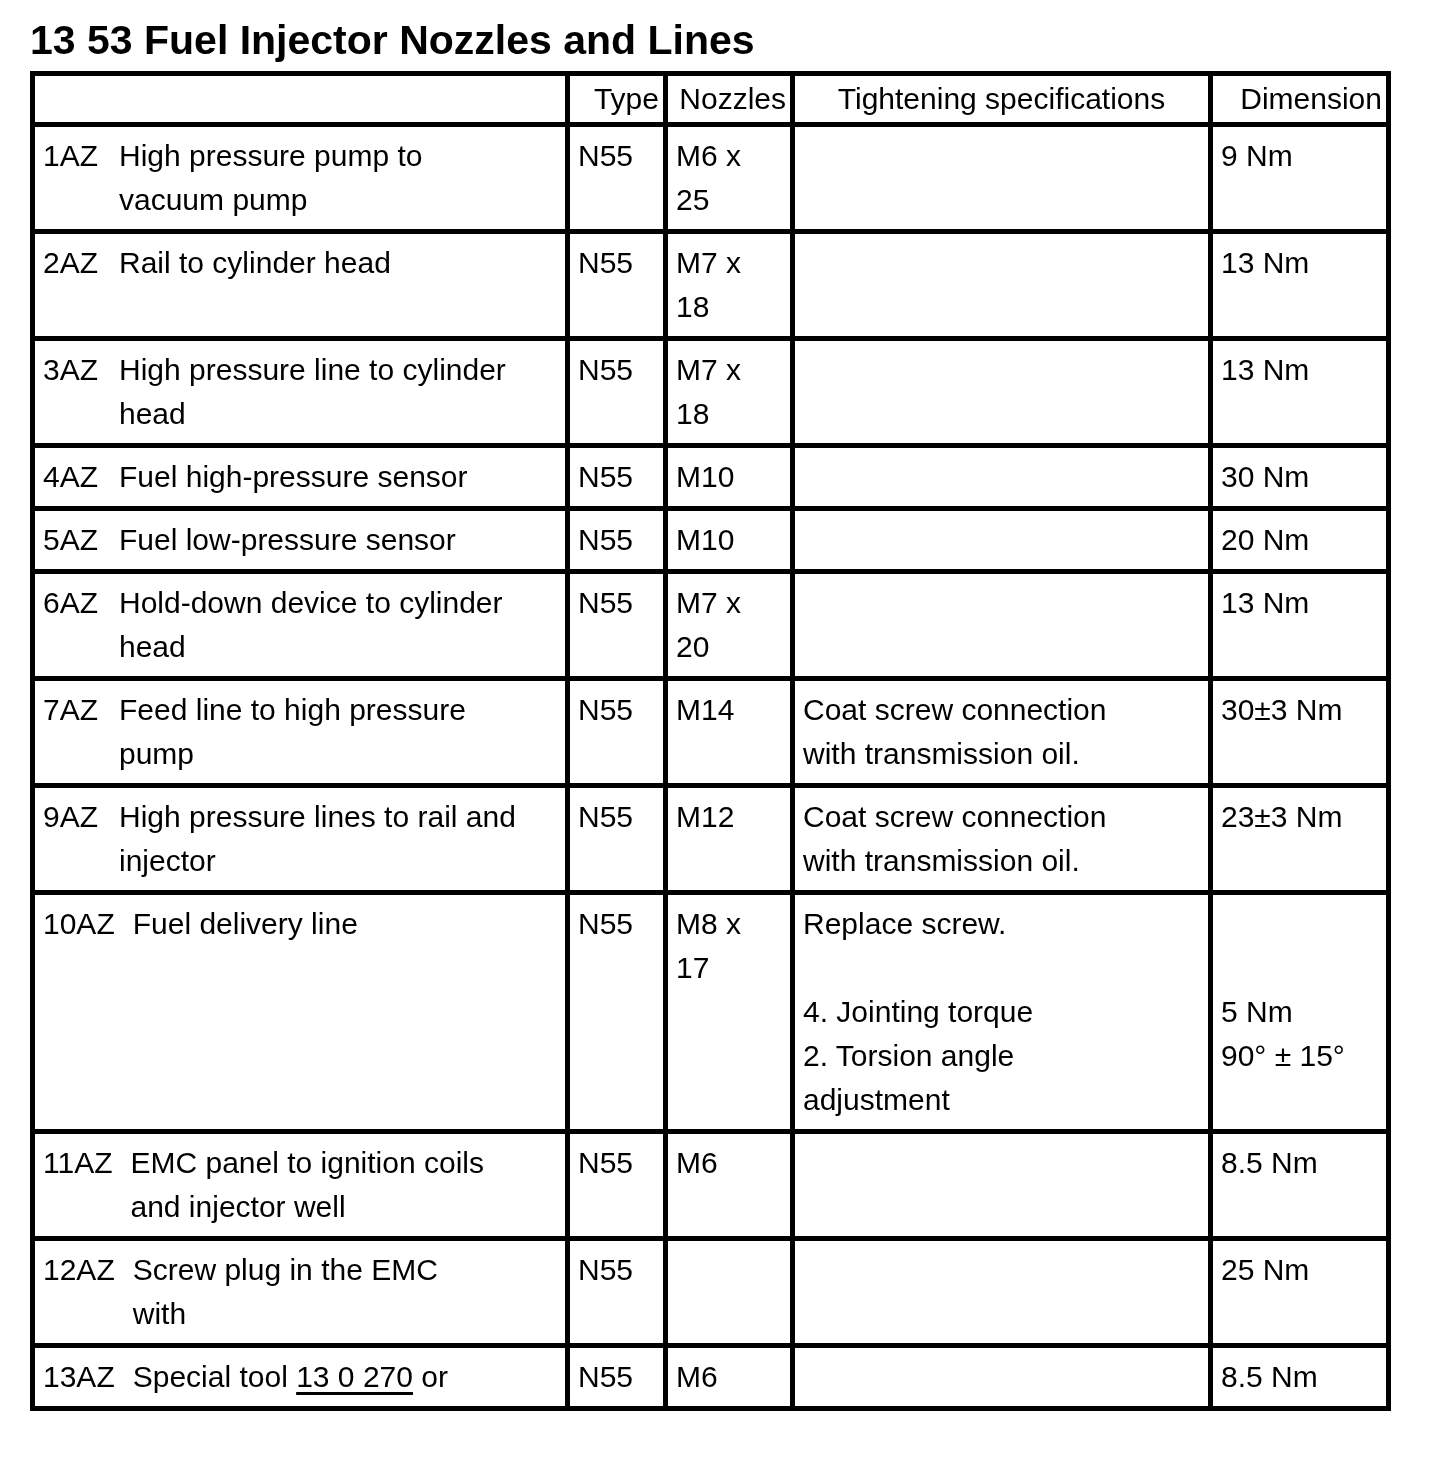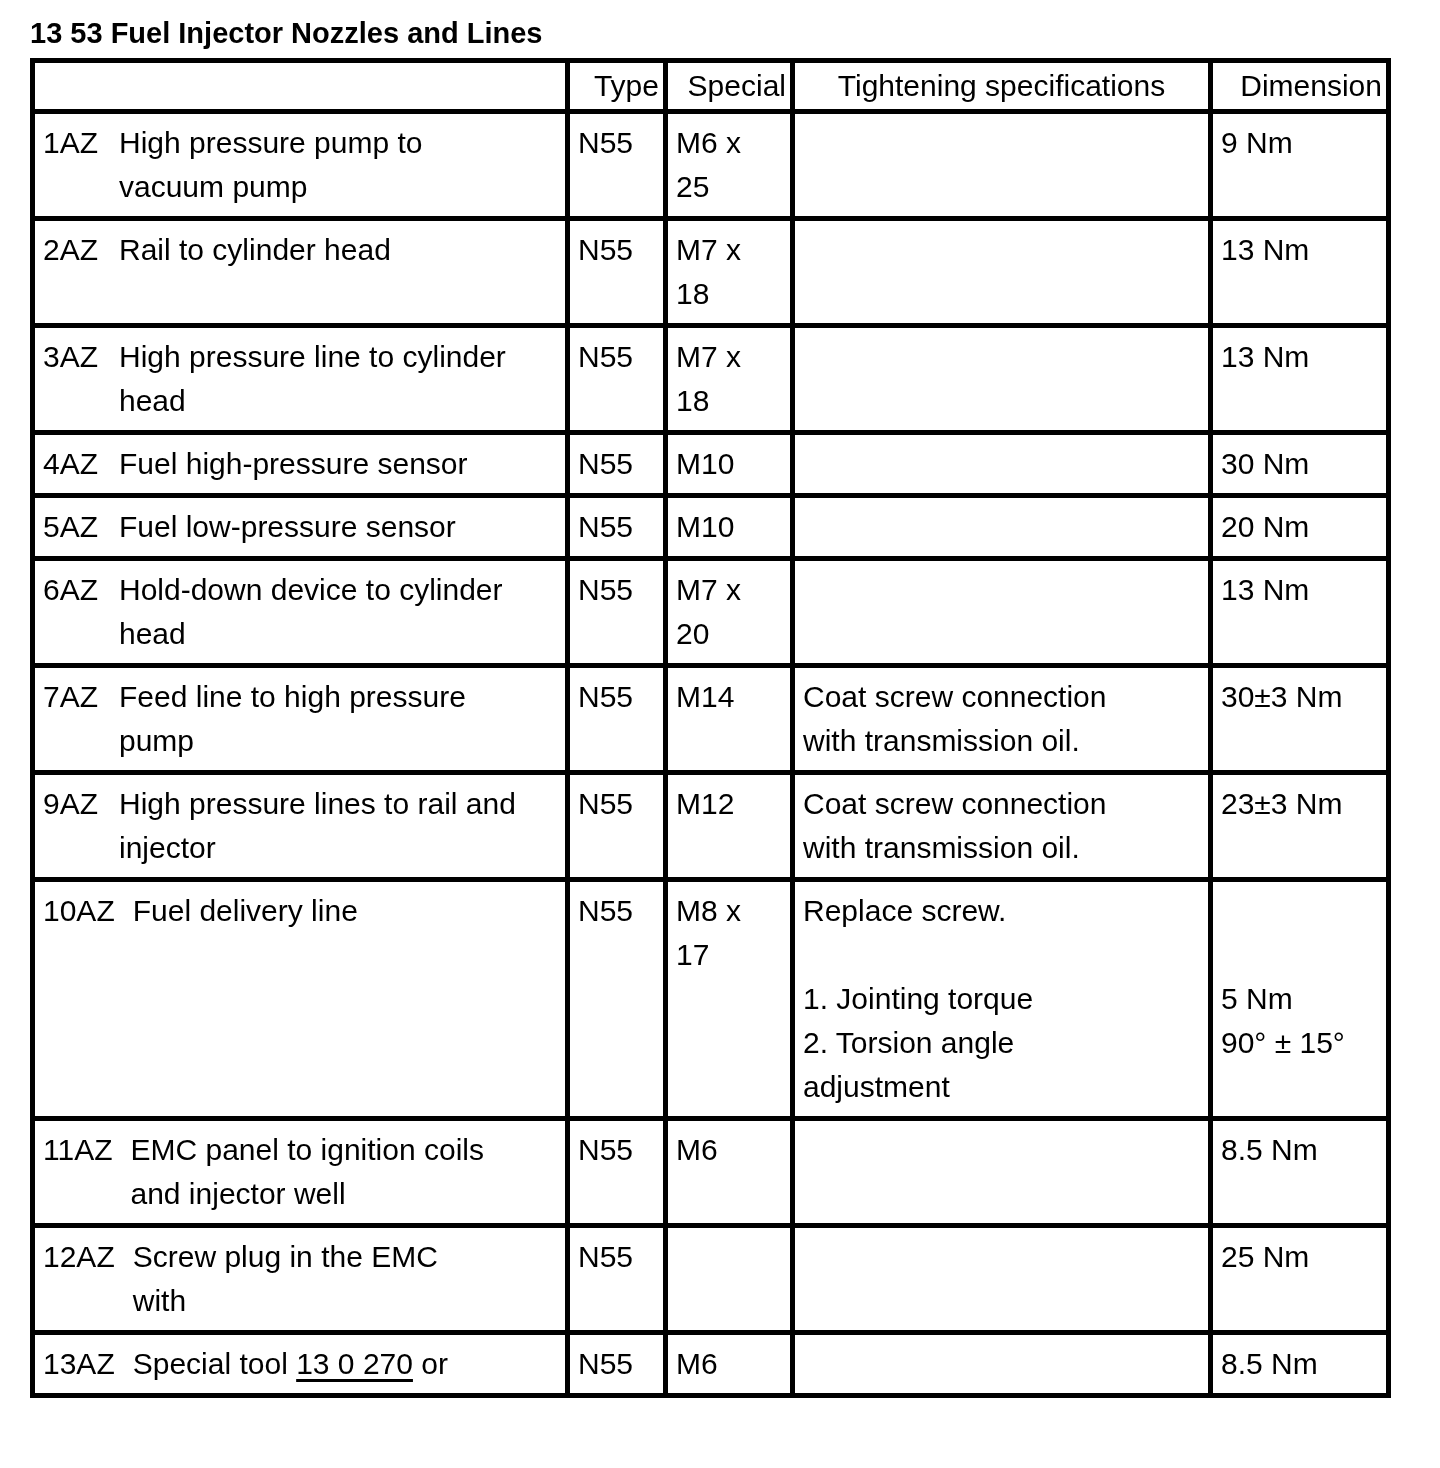--- a/index.html
+++ b/index.html
@@ -11,21 +11,21 @@
   }
   body {
     width: 1440px;
     height: 1468px;
     overflow: hidden;
   }
   .page {
     padding: 18px 0 0 30px;
   }
   .doc-title {
-    font-size: 29px;
+    font-size: 41px;
     font-weight: bold;
     margin: 0 0 8px 0;
     line-height: 1.1;
   }
   table.spec {
     border-collapse: collapse;
     table-layout: fixed;
     width: 1356px;
   }
   table.spec th,
@@ -77,21 +77,21 @@
       <col style="width:535px">
       <col style="width:98px">
       <col style="width:127px">
       <col style="width:418px">
       <col style="width:178px">
     </colgroup>
     <tbody>
         <tr>
       <th class="h-blank"></th>
       <th class="h-type">Type</th>
-      <th class="h-thread">Special</th>
+      <th class="h-thread">Nozzles</th>
       <th class="h-spec">Tightening specifications</th>
       <th class="h-dim">Dimension</th>
     </tr>
 
     <tr>
       <td class="c-desc">
         <div class="desc-flex">
           <span class="rlabel">1AZ</span>
           <div class="dtext">High pressure pump to
 vacuum pump</div>
@@ -210,21 +210,21 @@
         <div class="desc-flex">
           <span class="rlabel">10AZ</span>
           <div class="dtext">Fuel delivery line</div>
         </div>
       </td>
       <td class="c-type">N55</td>
       <td class="c-thread">M8 x
 17</td>
       <td class="c-spec">Replace screw.
 
-1. Jointing torque
+4. Jointing torque
 2. Torsion angle
 adjustment</td>
       <td class="c-dim">
 
 5 Nm
 90° ± 15°</td>
     </tr>
 
     <tr>
       <td class="c-desc">

